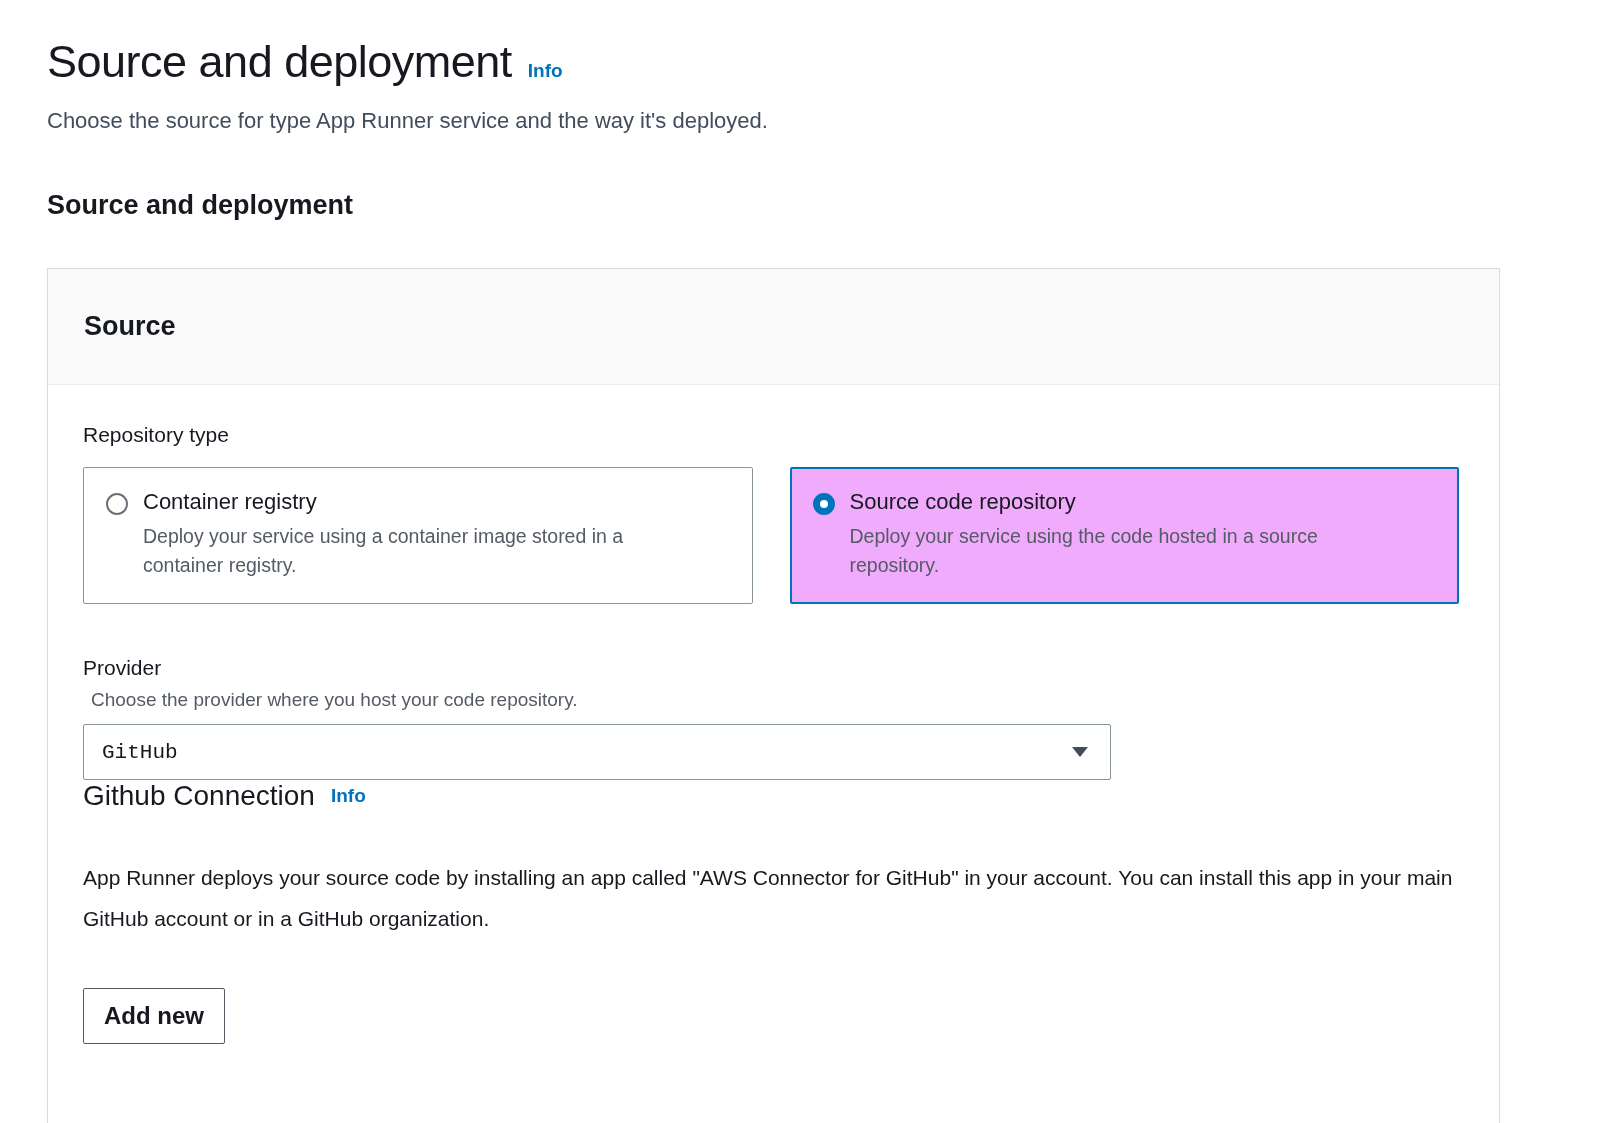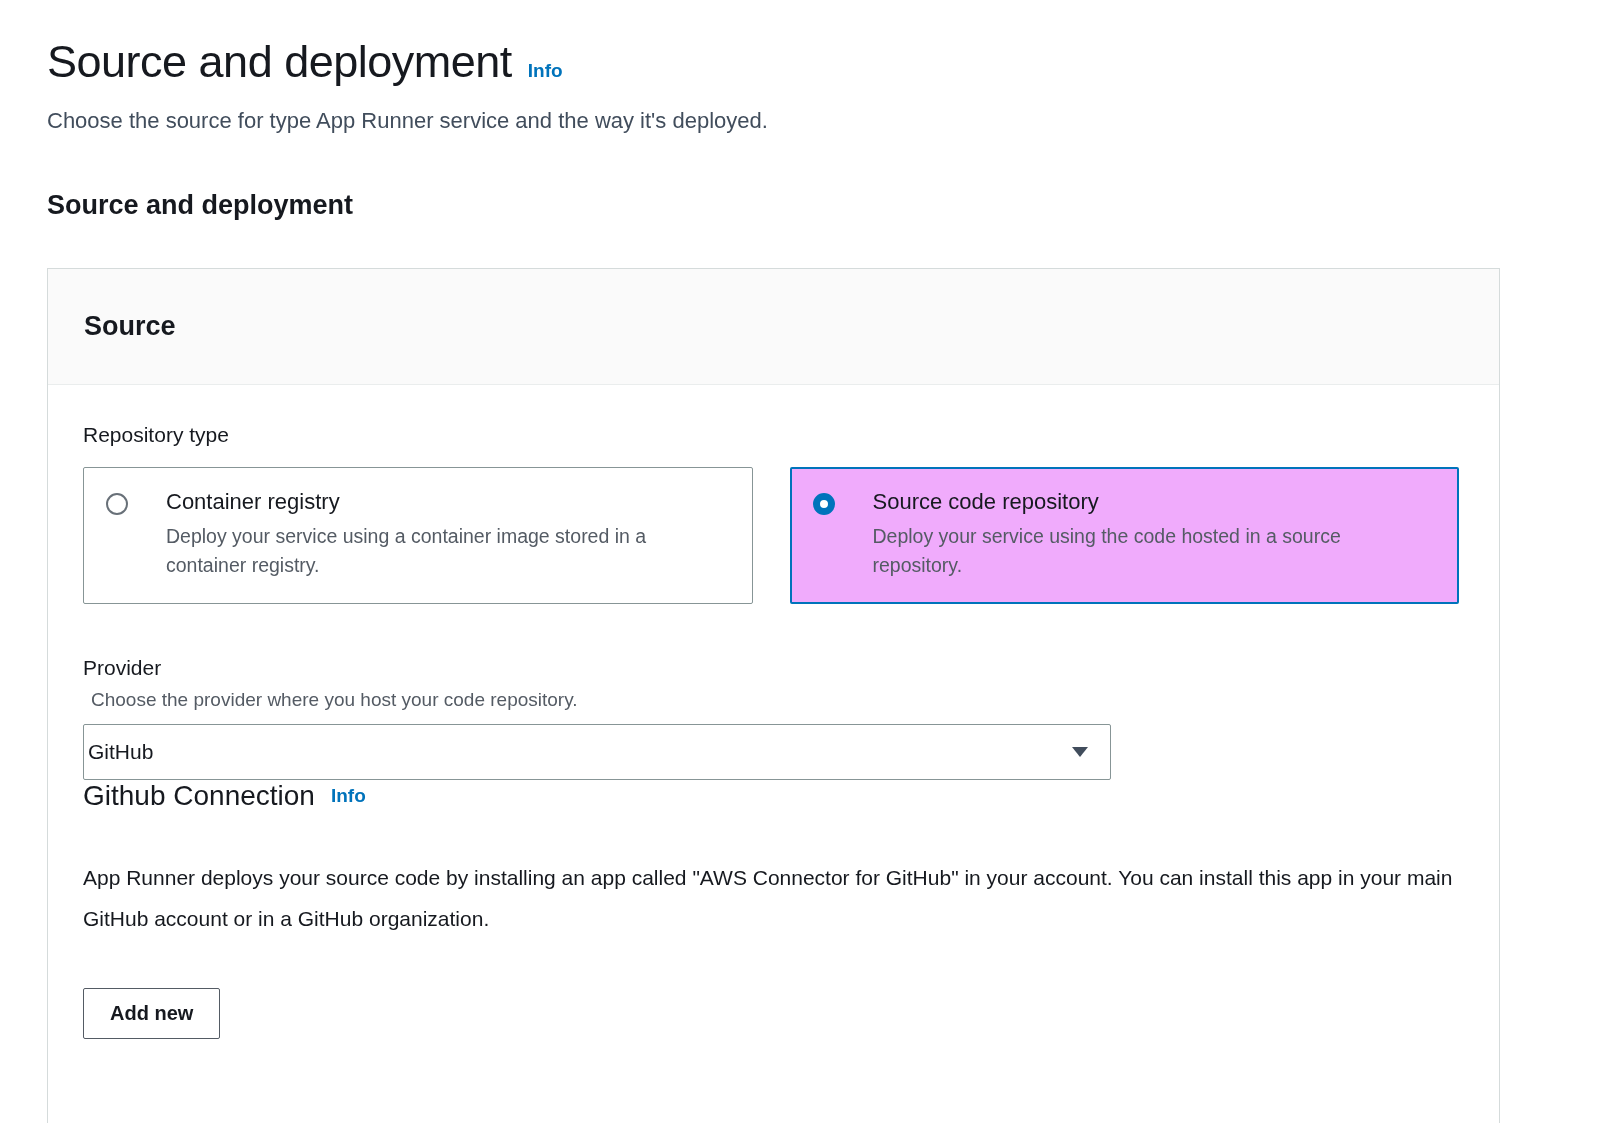--- a/index.html
+++ b/index.html
@@ -47,21 +47,20 @@
   .tile {
     flex: 1;
     border: 1px solid #879596;
     border-radius: 2px;
     background: #ffffff;
     padding: 21px 22px;
     display: flex;
     align-items: flex-start;
     cursor: pointer;
     min-height: 137px;
-    gap: 23px;
   }
   .tile.selected {
     border: 2px solid #0073bb;
     background: #f0abfc;
     padding: 20px 21px;
   }
   .radio {
     width: 22px; height: 22px;
     border-radius: 50%;
     border: 2px solid #687078;
@@ -79,23 +78,24 @@
   
   .provider-block { margin-top: 52px; }
   .field-desc { margin-top: 9px; font-size: 19px; color: #545b64; margin-left: 8px; }
   .select {
     margin-top: 13px;
     width: 1028px; height: 56px;
     border: 1px solid #879596;
     border-radius: 2px;
     background: #ffffff;
     display: flex; align-items: center; justify-content: space-between;
-    padding: 0 22px 0 4px;
+    padding: 0 22px 0 18px;
     font-size: 21px; color: #16191f;
     cursor: pointer;
+    font-family: Liberation Mono, monospace;
   }
   .caret-down {
     width: 0; height: 0;
     border-left: 8px solid transparent;
     border-right: 8px solid transparent;
     border-top: 10px solid #414d5c;
   }
 
   
   .gh-row { display: flex; align-items: center; }
@@ -106,22 +106,22 @@
     line-height: 1.95;
     color: #16191f;
     max-width: 1380px;
   }
   .btn-secondary {
     margin-top: 48px;
     display: inline-block;
     background: #ffffff;
     border: 1px solid #545b64;
     border-radius: 2px;
-    padding: 13px 26px;
-    font-size: 20px;
+    padding: 13px 20px;
+    font-size: 24px;
     font-weight: 700;
     color: #16191f;
     cursor: pointer;
     font-family: "Liberation Sans", sans-serif;
   }
 </style>
 </head>
 <body>
 
 <div class="page">

